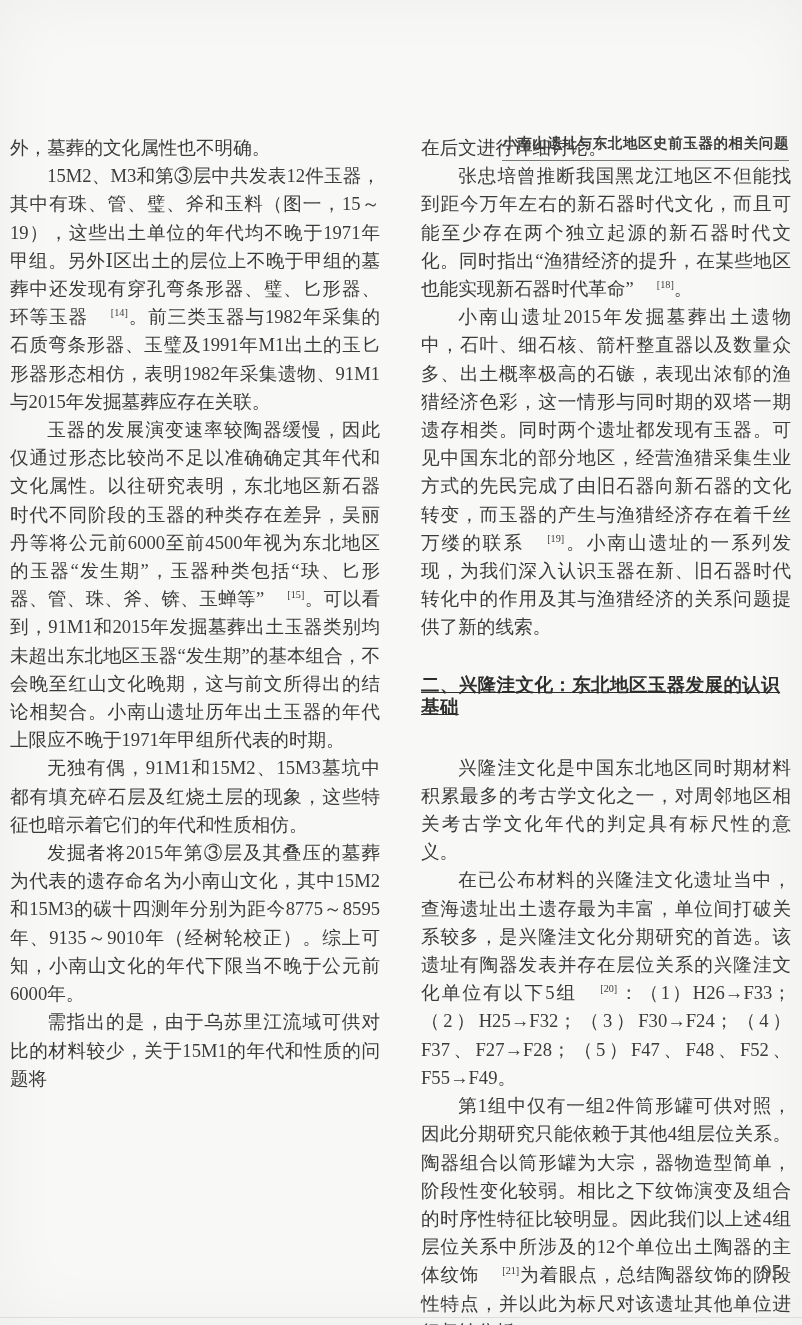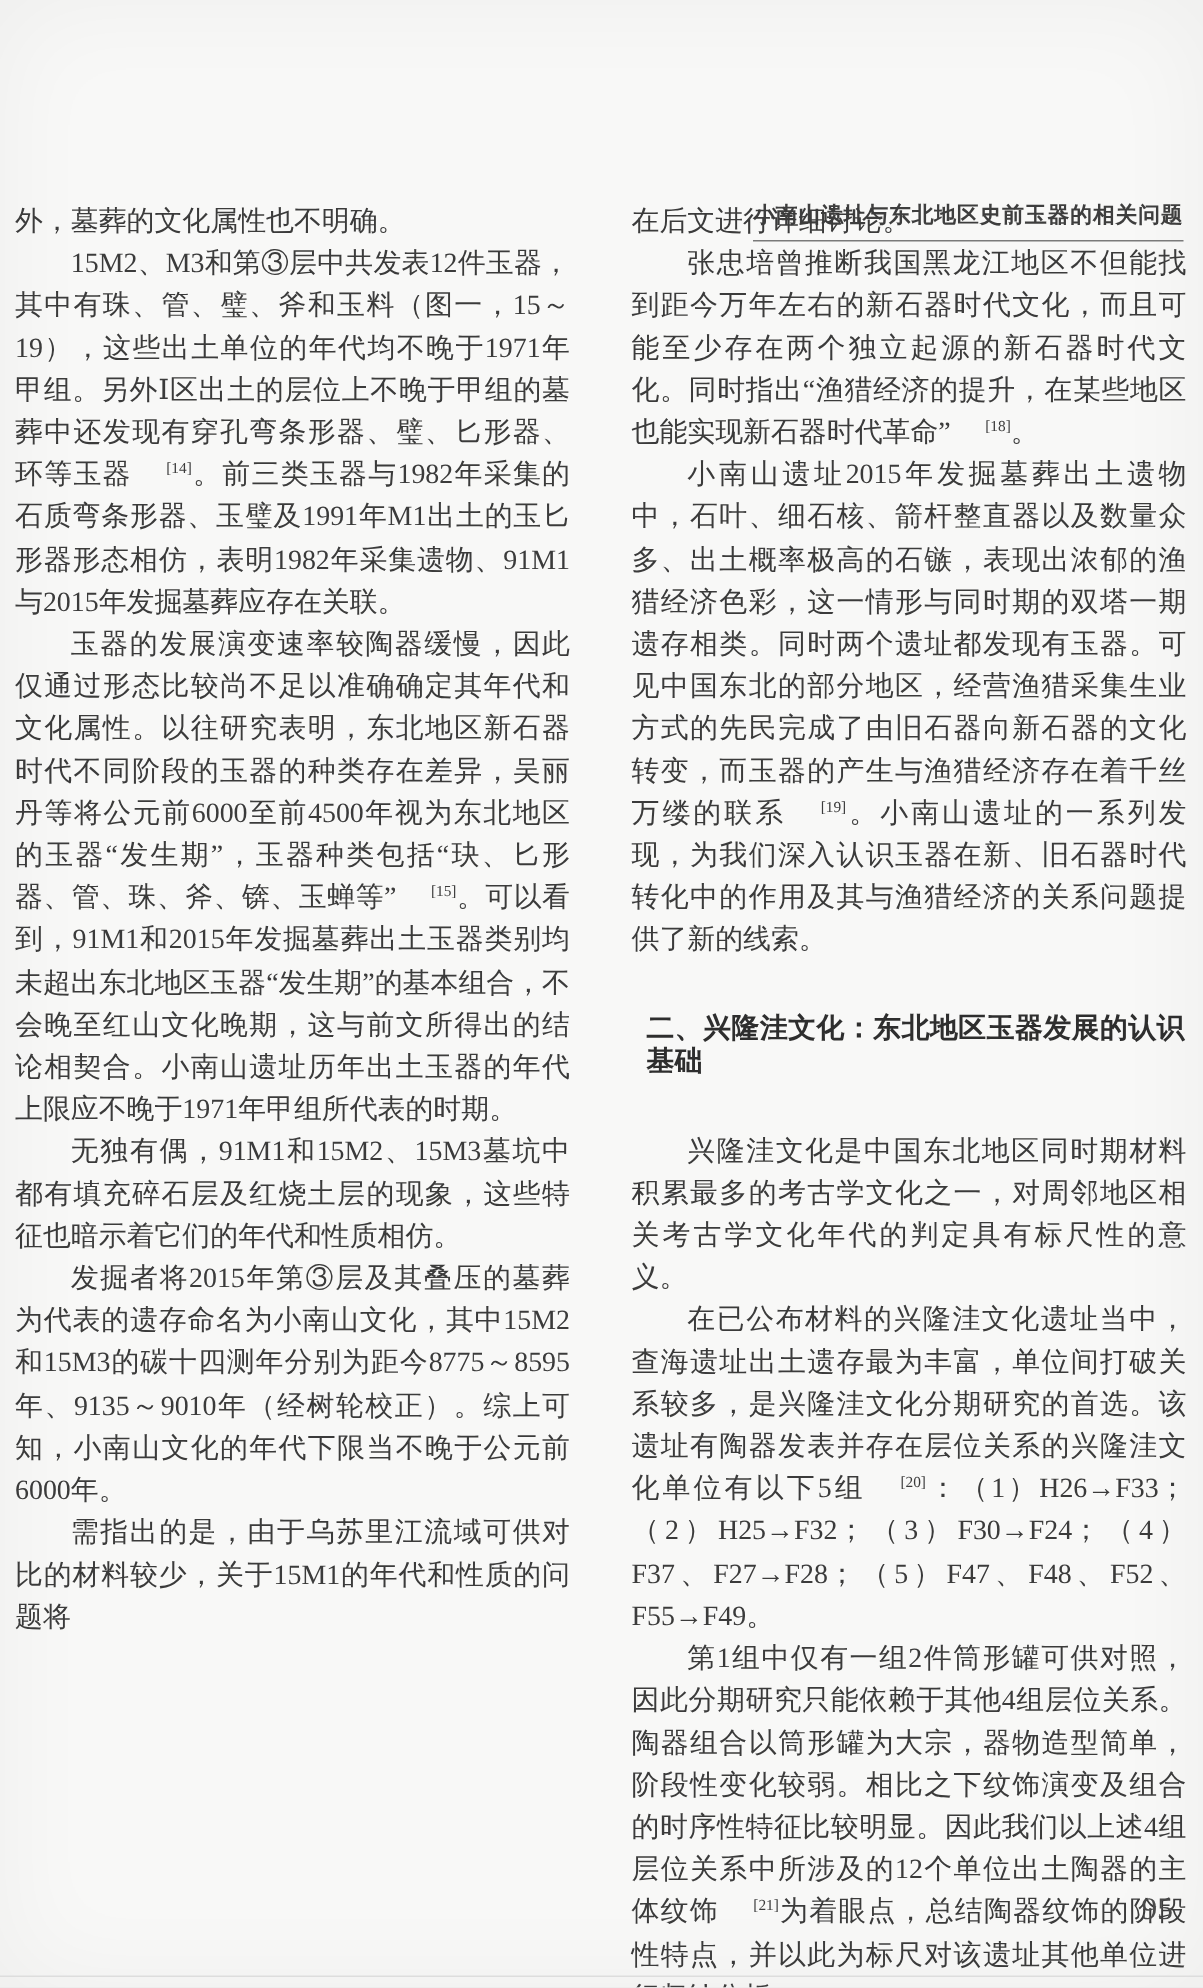--- a/index.html
+++ b/index.html
@@ -54,21 +54,22 @@
   .column p.no-indent { text-indent: 0; }
   .column p.heading {
     font-family: "Liberation Sans", "DejaVu Sans", sans-serif;
     font-weight: bold;
     font-size: 18.5px;
     line-height: 22px;
     letter-spacing: 0.4px;
     color: #2e2e2e;
     text-indent: 0;
     text-align: left;
-    margin: 32px 0 36px 10px;
+    margin: 32px 0 36px 0;
+    text-decoration: underline;
   }
   sup.fnref {
     font-size: 0.55em;
     line-height: 0;
     vertical-align: super;
     letter-spacing: 0;
     margin-left: 23px;
   }
   .page-number {
     position: absolute;

